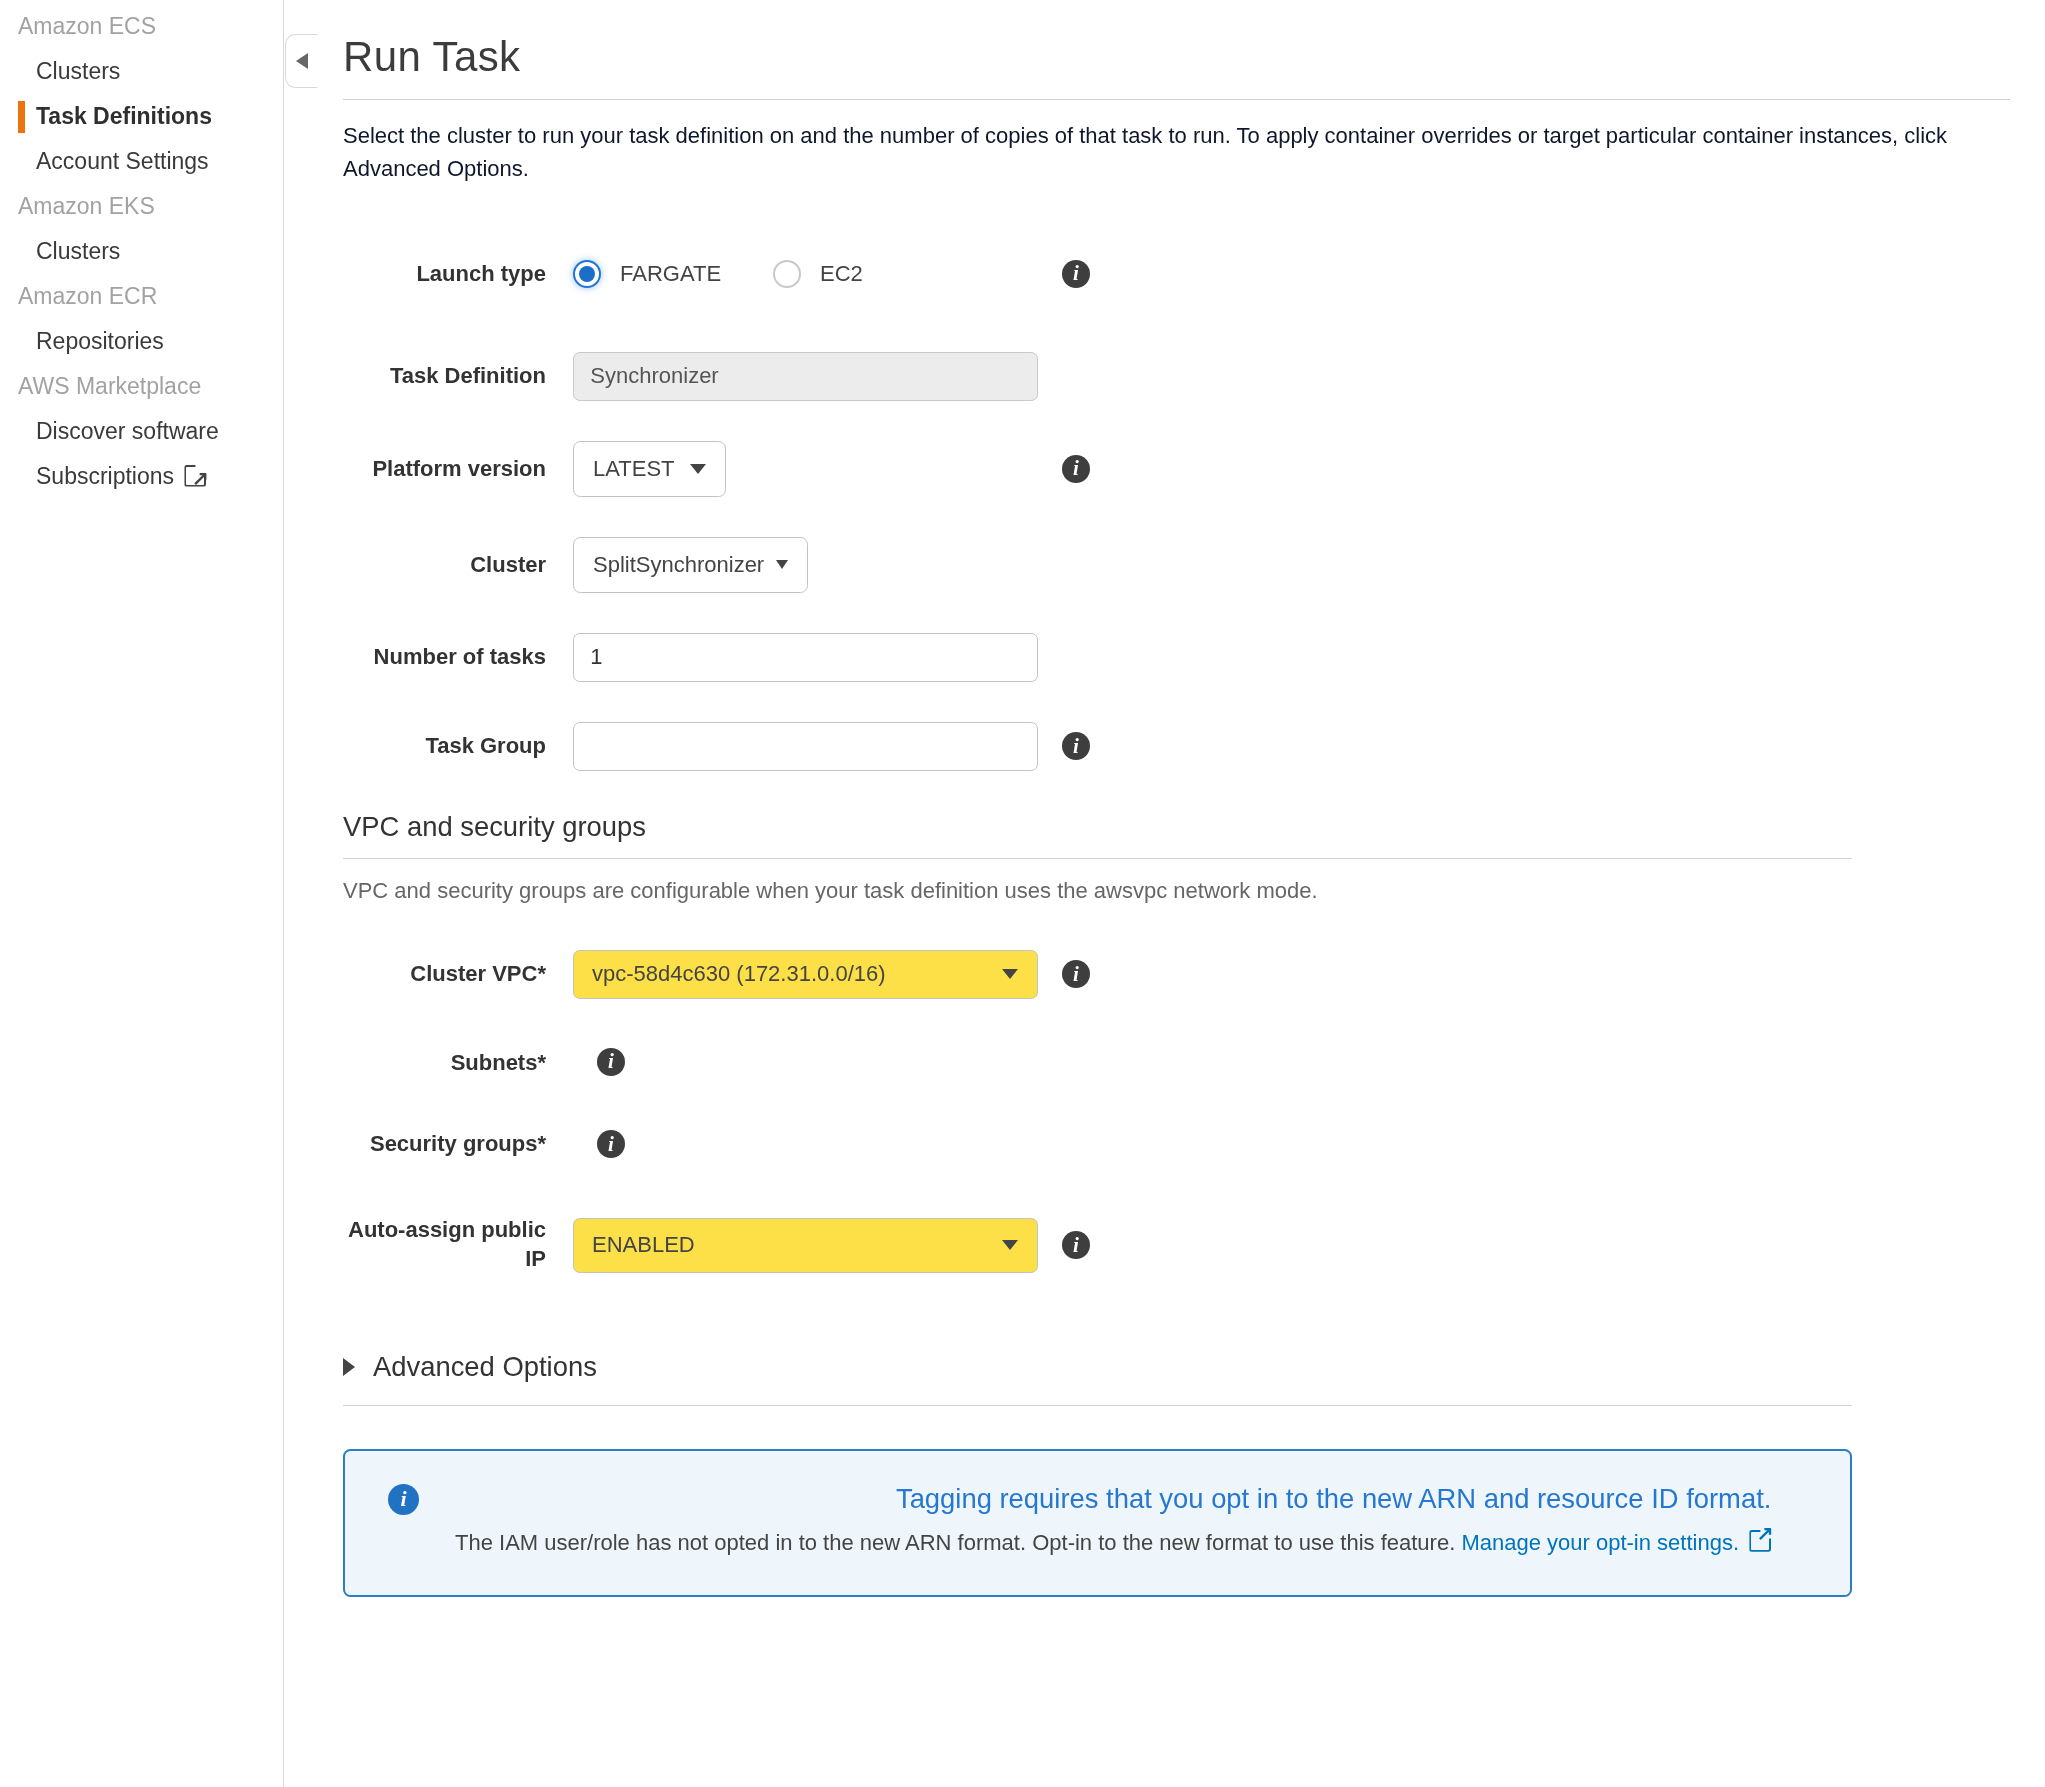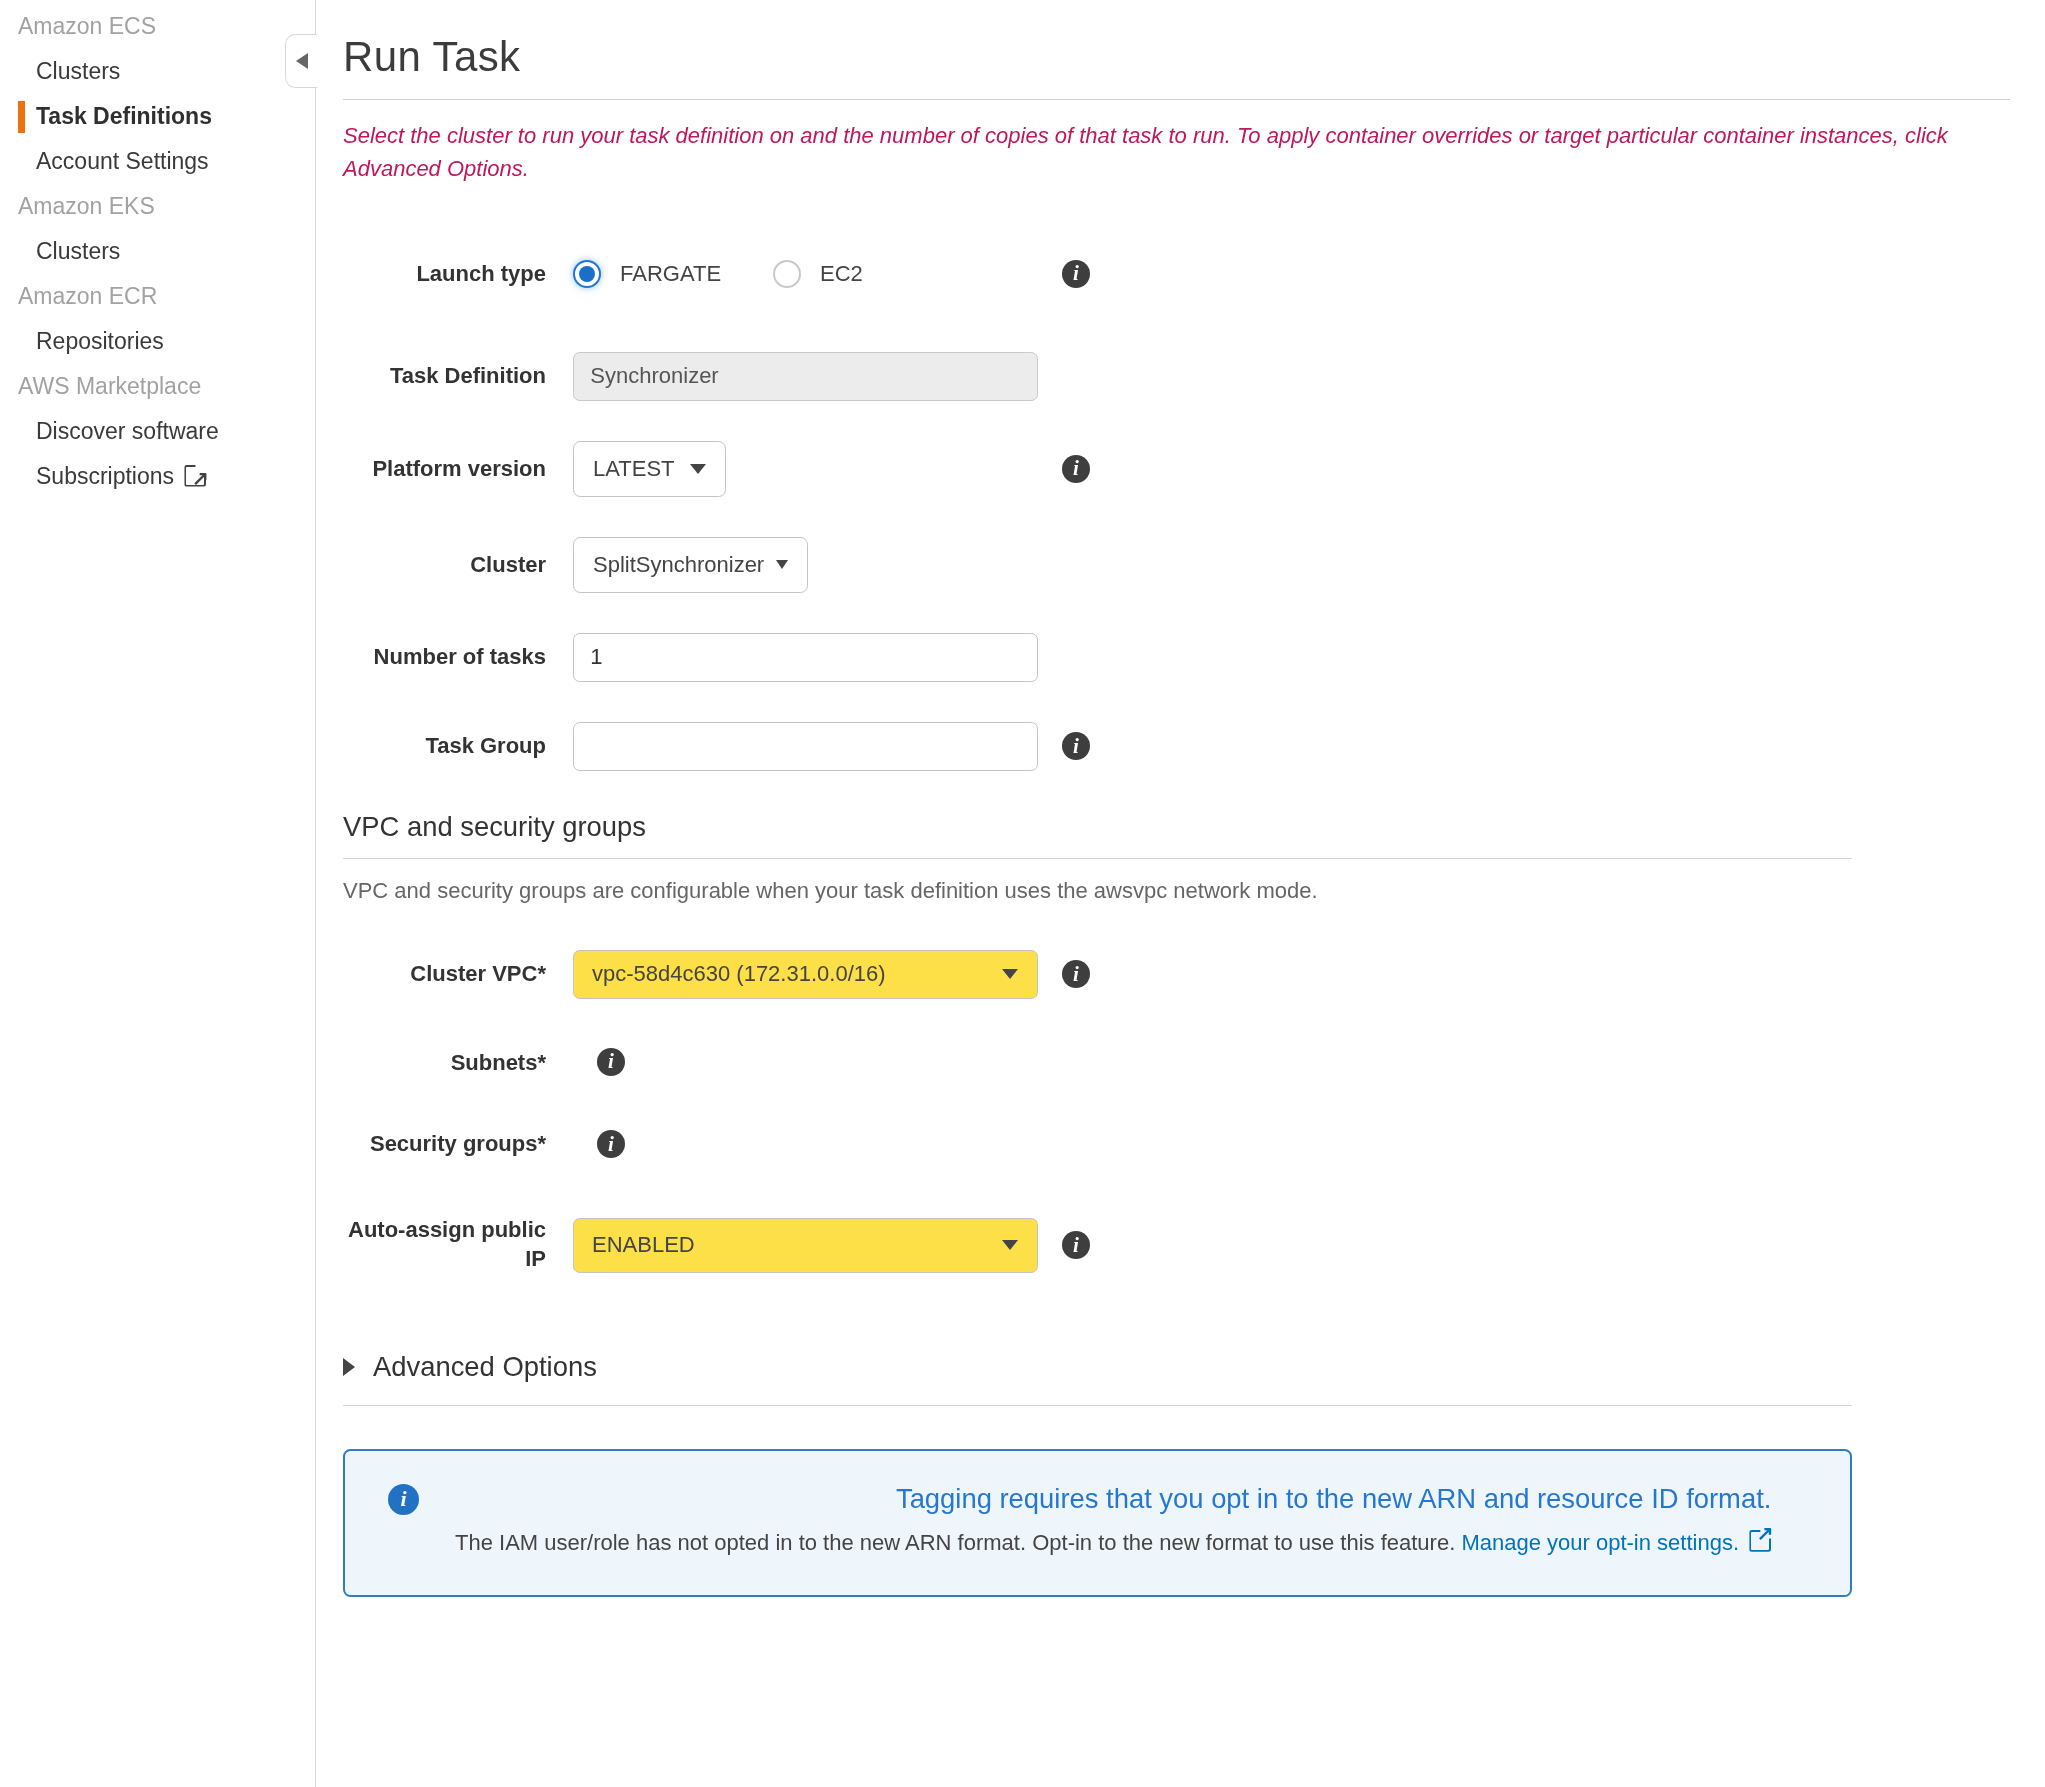--- a/index.html
+++ b/index.html
@@ -6,21 +6,21 @@
   html,body { margin:0; padding:0; }
   body {
     width:2046px; height:1788px; position:relative;
     background:#ffffff; color:#333;
     font-family:"Liberation Sans", sans-serif;
     overflow:hidden;
   }
 
   
   .sidebar {
-    position:absolute; left:0; top:0; width:316px; height:1788px;
+    position:absolute; left:0; top:0; width:284px; height:1788px;
     border-right:1.5px solid #d8d8d8; background:#fff; padding-top:4.4px;
   }
   .side-list { list-style:none; margin:0; padding:0; }
   .side-list li { position:relative; height:45px; line-height:45px; font-size:23px; white-space:nowrap; }
   .side-header { color:#a2a2a2; padding-left:18px; }
   .side-item { color:#3a3a3a; padding-left:36px; cursor:pointer; }
   .side-item.active { font-weight:bold; color:#2f2f2f; }
   .side-item.active::before {
     content:""; position:absolute; left:18px; top:6.7px; bottom:6.7px; width:6.7px; background:#ec7211;
   }
@@ -39,21 +39,21 @@
     background:#fff; border:1.5px solid #d8d8d8; border-right:1.5px solid #ffffff;
     border-radius:10.4px 0 0 10.4px; display:flex; align-items:center; justify-content:center; cursor:pointer;
   }
   .tri-left { width:0; height:0; border-top:8.2px solid transparent; border-bottom:8.2px solid transparent; border-right:12px solid #666; }
 
   
   .main { position:absolute; left:318px; top:0; width:1728px; padding:0 0 0 25px; }
   .page-title { font-size:42px; font-weight:400; color:#3c3c3c; margin:33px 0 0 0; letter-spacing:0.4px; }
   .hr-full { border:none; border-top:1.5px solid #cfcfcf; margin:18px 0 0 0; width:1667px; }
   .hr-inner { border:none; border-top:1.5px solid #d4d4d4; margin:15px 0 0 0; width:1509px; }
-  .page-desc { font-size:22px; color:#be185d; line-height:1.52; max-width:1668px; margin-top:19px;font-style:italic; }
+  .page-desc { font-size:22px; color:#0f172a; line-height:1.52; max-width:1668px; margin-top:19px; }
 
   
   .form { margin-top:71px; }
   .form-row { display:flex; align-items:center; margin-bottom:40px; }
   .form-row.top { align-items:flex-start; }
   .form-label { width:230px; flex-shrink:0; text-align:right; font-size:22px; font-weight:bold; color:#333; padding-right:27px; line-height:1.3; }
   .ctrl { width:465px; position:relative; }
 
   .info-icon {
     width:28px; height:28px; border-radius:50%; background:#3e3e3e; color:#fff;

